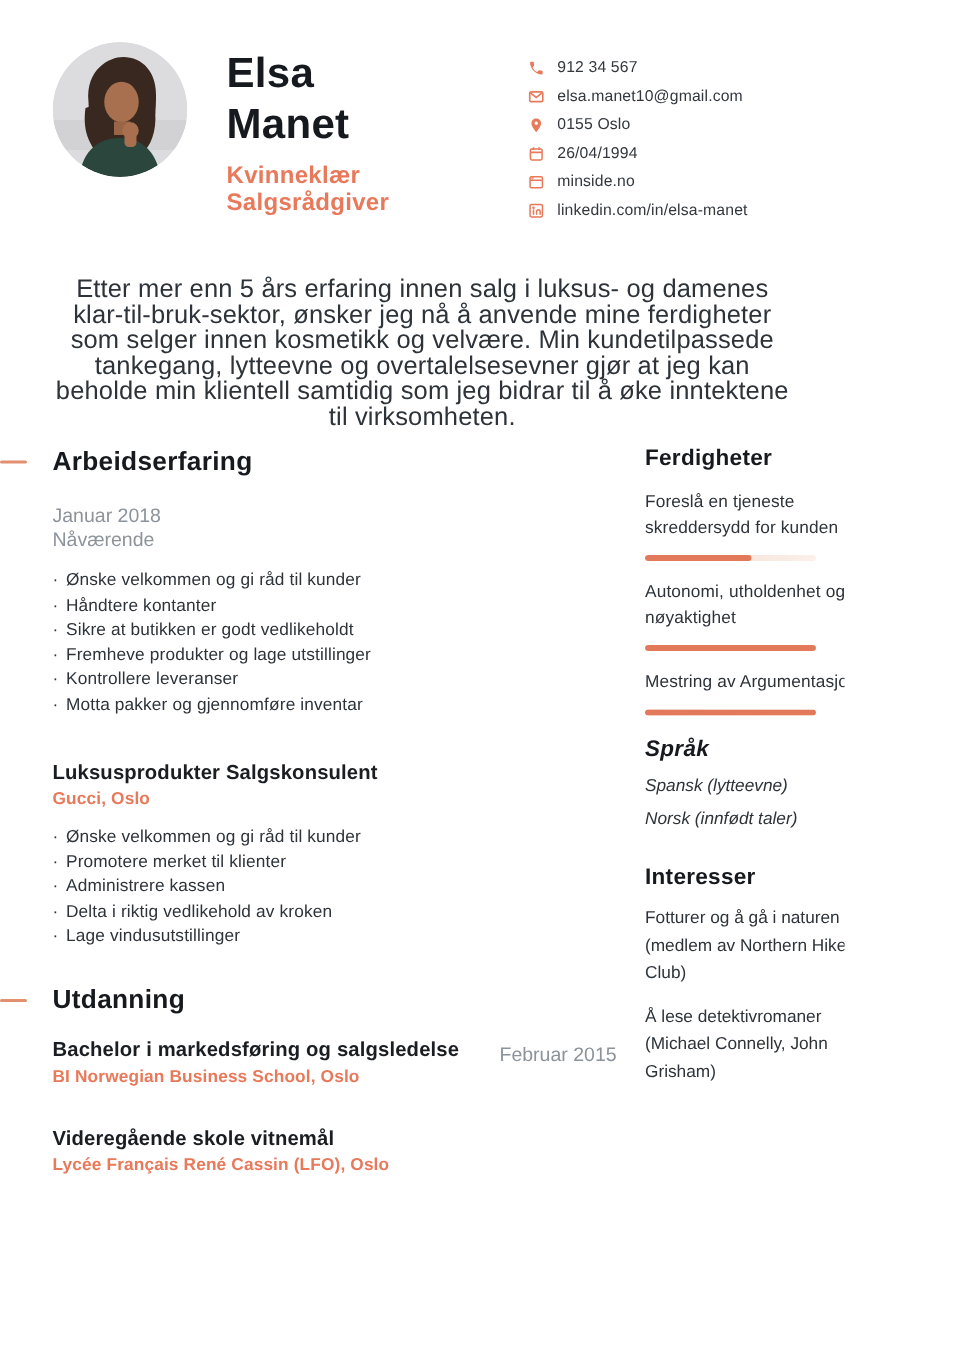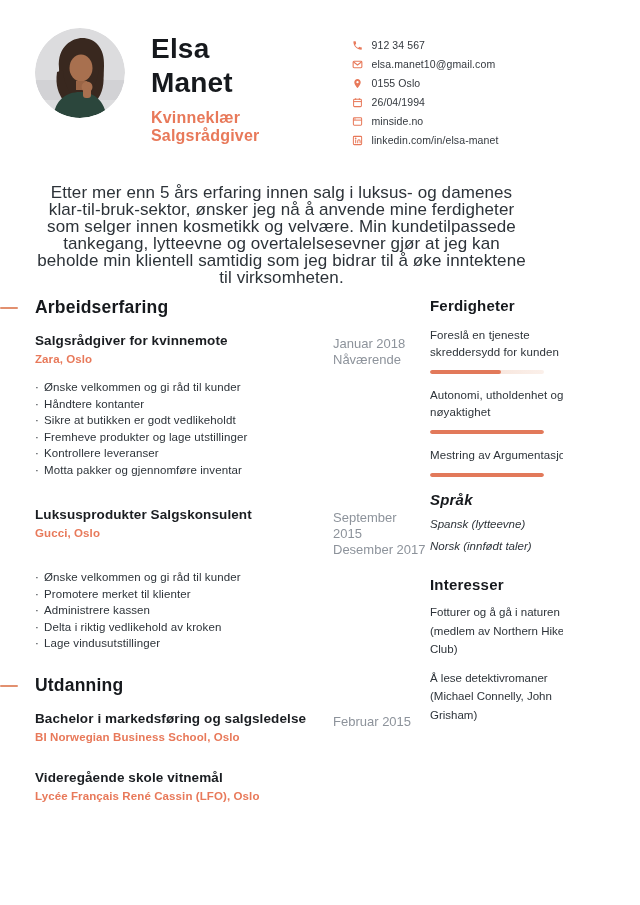--- a/index.html
+++ b/index.html
@@ -187,24 +187,20 @@
   <div class="summary">Etter mer enn 5 års erfaring innen salg i luksus- og damenes klar-til-bruk-sektor, ønsker jeg nå å anvende mine ferdigheter som selger innen kosmetikk og velvære. Min kundetilpassede tankegang, lytteevne og overtalelsesevner gjør at jeg kan beholde min klientell samtidig som jeg bidrar til å øke inntektene til virksomheten.</div>
 
   <div class="columns">
 
     <div class="col-left">
 
       <div class="section-heading dashed">Arbeidserfaring</div>
 
       <div class="entry">
         <div class="entry-head">
-          <div class="entry-main">
-            <div class="entry-title">Salgsrådgiver for kvinnemote</div>
-            <div class="entry-org">Zara, Oslo</div>
-          </div>
           <div class="entry-dates">
             <div>Januar 2018</div>
             <div>Nåværende</div>
           </div>
         </div>
         <div class="bullets">
           <div class="bullet">
               <span class="dot">·</span>
               <span>Ønske velkommen og gi råd til kunder</span>
             </div>
@@ -230,24 +226,20 @@
             </div>
         </div>
       </div>
 
       <div class="entry exp-gap">
         <div class="entry-head">
           <div class="entry-main">
             <div class="entry-title">Luksusprodukter Salgskonsulent</div>
             <div class="entry-org">Gucci, Oslo</div>
           </div>
-          <div class="entry-dates">
-            <div>September 2015</div>
-            <div>Desember 2017</div>
-          </div>
         </div>
         <div class="bullets">
           <div class="bullet">
               <span class="dot">·</span>
               <span>Ønske velkommen og gi råd til kunder</span>
             </div>
           <div class="bullet">
               <span class="dot">·</span>
               <span>Promotere merket til klienter</span>
             </div>

